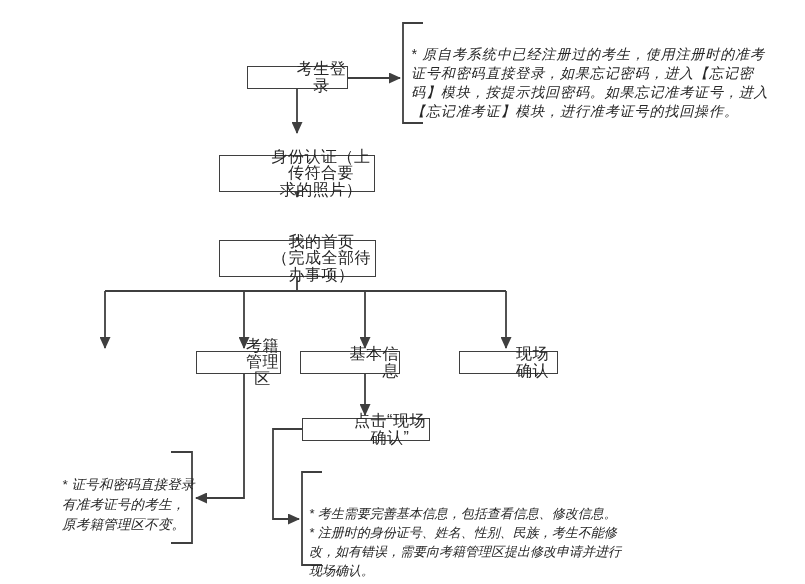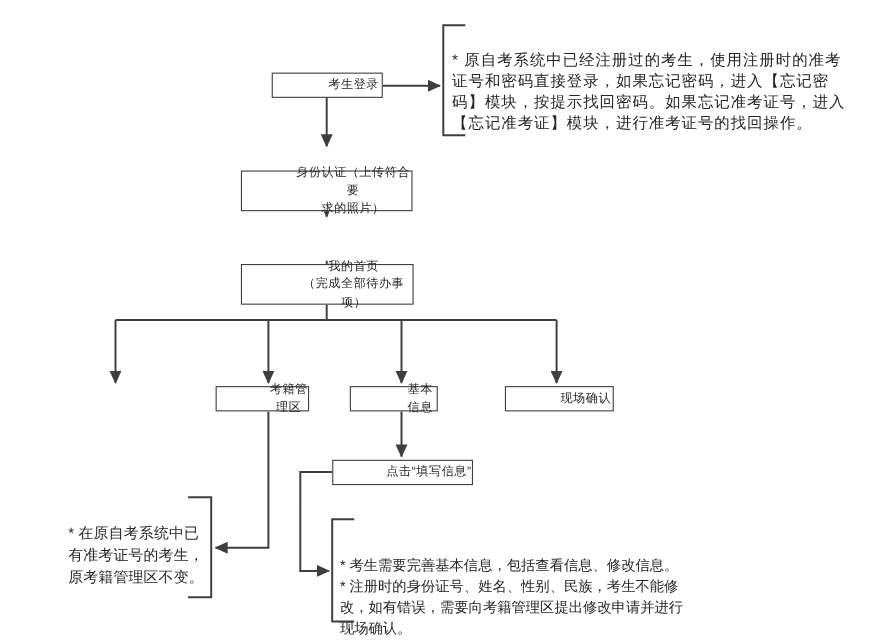--- a/index.html
+++ b/index.html
@@ -36,40 +36,41 @@
 
   .box {
     position: absolute;
     border: 1.5px solid var(--line);
     background: var(--box-fill);
     color: var(--text);
     display: flex;
     align-items: center;
     justify-content: center;
     text-align: center;
-    font-size: 11px;
+    font-size: 16px;
     line-height: 16.5px;
     white-space: pre-line;
     letter-spacing: 0.5px;
     padding-left: 48px;
   }
   .n-login    { left: 247px; top: 66px;  width: 101px; height: 23px; }
   .n-identity { left: 219px; top: 135px; width: 156px; height: 37px; margin-top: 20px; }
   .n-home     { left: 219px; top: 200px; width: 157px; height: 37px; margin-top: 40px; }
   .n-phone    { left: 54px;  top: 351px; width: 105px; height: 23px; }
   .n-registry { left: 196px; top: 351px; width: 85px; height: 23px; }
-  .n-basic    { left: 318px; top: 351px; width: 80px; height: 23px; }
+  .n-basic    { left: 300px; top: 351px; width: 100px; height: 23px; text-align: right; }
   .n-major    { left: 459px; top: 351px; width: 99px;  height: 23px; }
   .n-fill     { left: 302px; top: 418px; width: 128px; height: 23px; }
 
   .note {
     position: absolute;
     color: var(--text);
     white-space: pre-line;
     text-align: left;
+    font-style: italic;
   }
   .note-login {
     left: 411px; top: 45px; width: 390px;
     font-size: 14px; line-height: 19px; letter-spacing: 0.9px;
   }
   .note-registry {
     left: 62px; top: 475px; width: 140px;
     font-size: 13.5px; line-height: 20px; letter-spacing: 0.2px;
   }
   .note-basic {
@@ -123,28 +124,28 @@
   <div class="box n-home">我的首页
 （完成全部待办事项）</div>
 
 
   <div class="box n-registry">考籍管理区</div>
 
   <div class="box n-basic">基本信息</div>
 
   <div class="box n-major">现场确认</div>
 
-  <div class="box n-fill">点击“填写信息”</div>
+  <div class="box n-fill">点击“现场确认”</div>
 
   <div class="note note-login">* 原自考系统中已经注册过的考生，使用注册时的准考
 证号和密码直接登录，如果忘记密码，进入【忘记密
 码】模块，按提示找回密码。如果忘记准考证号，进入
 【忘记准考证】模块，进行准考证号的找回操作。</div>
 
-  <div class="note note-registry">* 在原自考系统中已
+  <div class="note note-registry">* 证号和密码直接登录
 有准考证号的考生，
 原考籍管理区不变。</div>
 
   <div class="note note-basic">* 考生需要完善基本信息，包括查看信息、修改信息。
 * 注册时的身份证号、姓名、性别、民族，考生不能修
 改，如有错误，需要向考籍管理区提出修改申请并进行
 现场确认。</div>
 
 </div>
 

